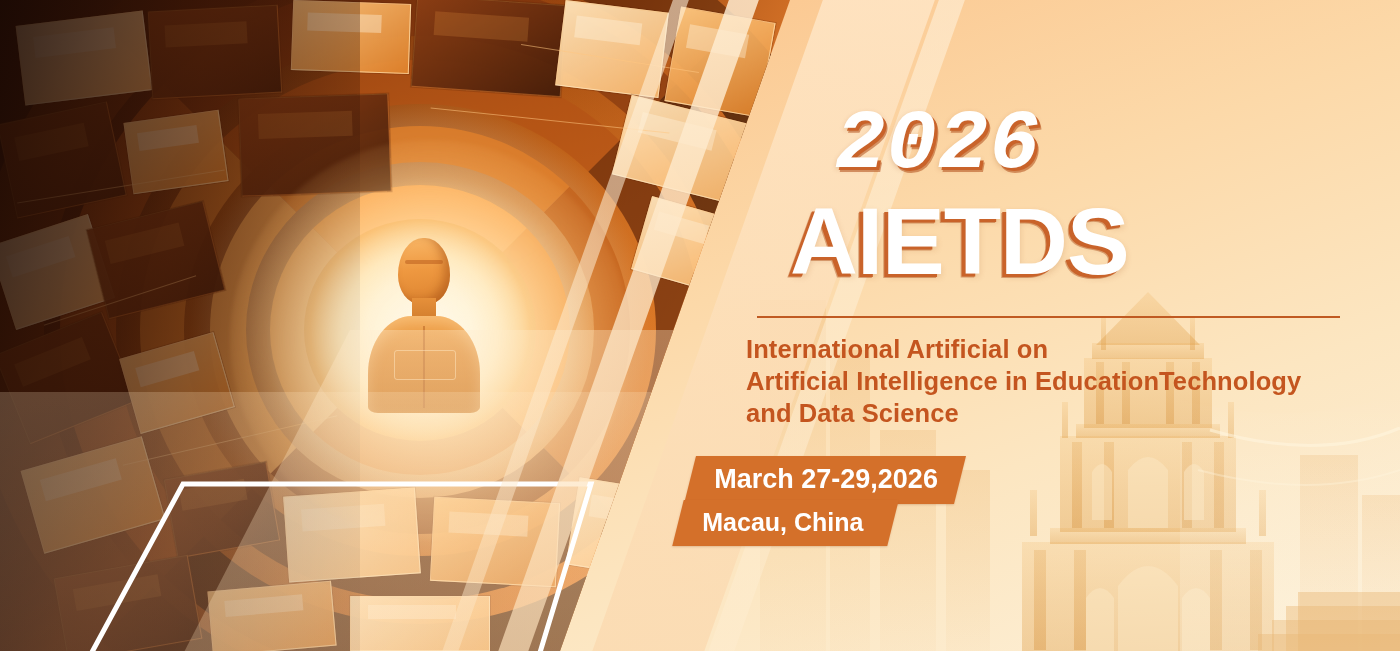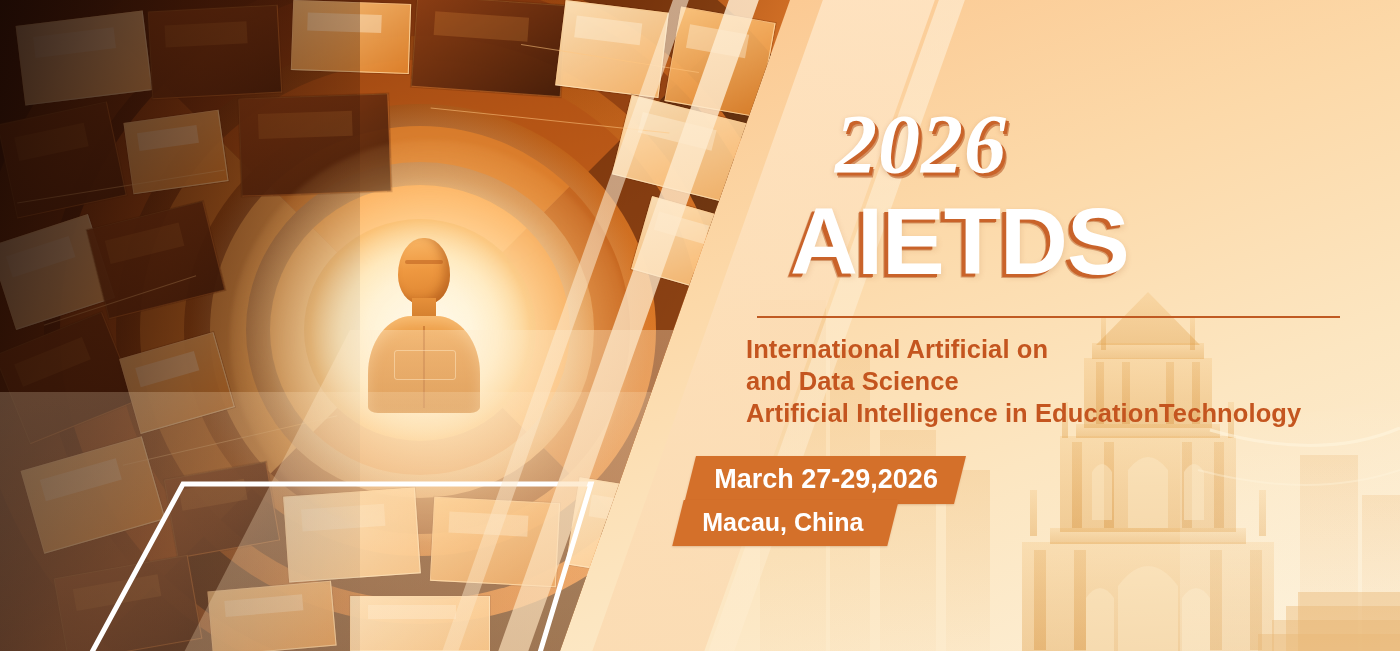--- a/index.html
+++ b/index.html
@@ -148,21 +148,21 @@
   .white-frame{
     position:absolute; left:55px; top:478px; width:540px; height:230px;
     pointer-events:none;
   }
 
   
   .content{ position:absolute; left:0; top:0; width:100%; height:100%; }
 
   .year{
     position:absolute; left:835px; top:103px;
-    font-family:Liberation Serif, serif;
+    font-family:Liberation Mono, monospace;
     font-style:italic; font-weight:700;
     font-size:84px; line-height:84px; letter-spacing:1px;
     color:#FFFFFF;
     text-shadow:
        3px 3px 0 #C9632A,
        4px 5px 0 rgba(178,80,28,.55),
        0 2px 5px rgba(150,70,20,.25);
   }
 
   .acronym{
@@ -377,22 +377,22 @@
   <div class="content">
 
     <div class="year">2026</div>
 
     <div class="acronym">AIETDS</div>
 
     <div class="rule"></div>
 
     <div class="subtitle">
       <span>International Artificial on</span>
+      <span>Artificial Intelligence in EducationTechnology</span>
       <span>and Data Science</span>
-      <span>Artificial Intelligence in EducationTechnology</span>
     </div>
 
     <div class="badge badge-date">
       <span>March 27-29,2026</span>
     </div>
 
     <div class="badge badge-place">
       <span>Macau, China</span>
     </div>
 

